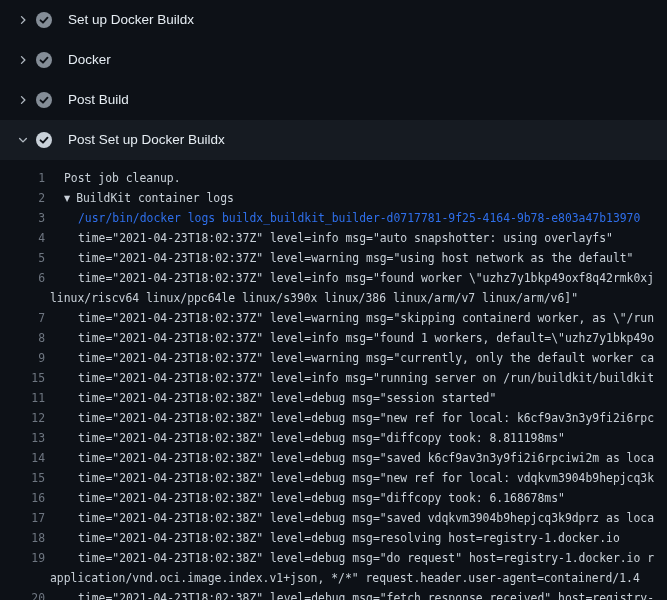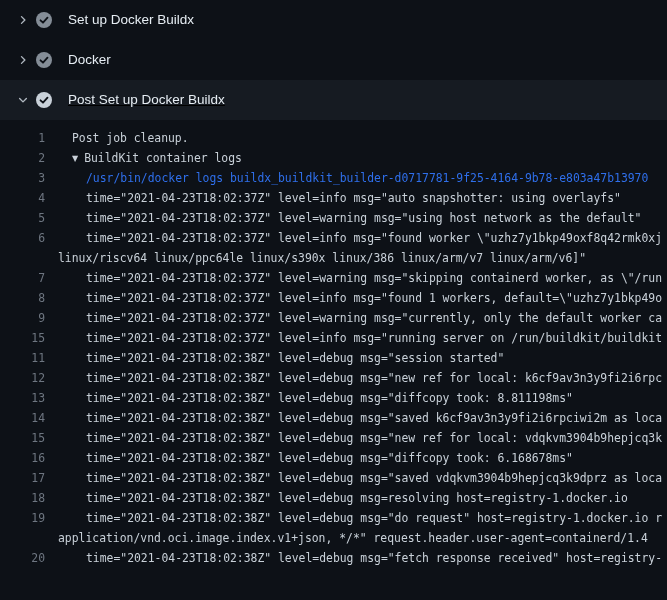--- a/index.html
+++ b/index.html
@@ -23,21 +23,20 @@
   .steps{width:100%;}
   .step-header{
     display:flex;align-items:center;
     height:40px;
     padding-left:16px;
     box-sizing:border-box;
     cursor:pointer;
   }
   .step-header.expanded{
     background:var(--bg-expanded);
-    text-decoration:underline;
   }
   .chev{
     width:14px;height:14px;
     display:flex;align-items:center;justify-content:center;
     margin-right:6px;
     flex:0 0 auto;
   }
   .status{
     width:16px;height:16px;
     margin-right:16px;
@@ -63,21 +62,21 @@
     white-space:pre;
   }
   .log-num{
     flex:0 0 45px;
     width:45px;
     text-align:right;
     color:var(--line-num);
     cursor:pointer;
   }
   .log-content{
-    margin-left:13px;
+    margin-left:5px;
     color:var(--log-text);
   }
   .log-content.indent1{padding-left:14px;}
   .log-content.indent2{padding-left:28px;}
   .log-content.command{color:var(--command);}
   .tri{
     font-family:"DejaVu Sans", sans-serif;
     font-size:8px;
     color:var(--log-text);
     margin-right:6px;
@@ -112,20 +111,34 @@
     </span>
     <span class="status">
       <svg width="16" height="16" viewBox="0 0 16 16">
           <circle cx="8" cy="8" r="8" fill="var(--circle-collapsed)"></circle>
           <path d="M4.5 8.3 L7 10.7 L11.5 5.6" stroke="var(--check)" stroke-width="1.8" fill="none" stroke-linecap="round" stroke-linejoin="round"></path>
         </svg>
     </span>
     <span class="step-label">Docker</span>
   </div>
 
+  <div class="step-header">
+    <span class="chev">
+      <svg width="12" height="12" viewBox="0 0 16 16">
+          <path d="M6 3.5 L10.5 8 L6 12.5" stroke="var(--chevron)" stroke-width="1.8" fill="none" stroke-linecap="round" stroke-linejoin="round"></path>
+        </svg>
+    </span>
+    <span class="status">
+      <svg width="16" height="16" viewBox="0 0 16 16">
+          <circle cx="8" cy="8" r="8" fill="var(--circle-collapsed)"></circle>
+          <path d="M4.5 8.3 L7 10.7 L11.5 5.6" stroke="var(--check)" stroke-width="1.8" fill="none" stroke-linecap="round" stroke-linejoin="round"></path>
+        </svg>
+    </span>
+    <span class="step-label">Post Build</span>
+  </div>
 
   <div class="step-header expanded">
     <span class="chev">
       <svg width="12" height="12" viewBox="0 0 16 16">
           <path d="M3.5 6 L8 10.5 L12.5 6" stroke="var(--chevron)" stroke-width="1.8" fill="none" stroke-linecap="round" stroke-linejoin="round"></path>
         </svg>
     </span>
     <span class="status">
       <svg width="16" height="16" viewBox="0 0 16 16">
           <circle cx="8" cy="8" r="8" fill="var(--circle-expanded)"></circle>

